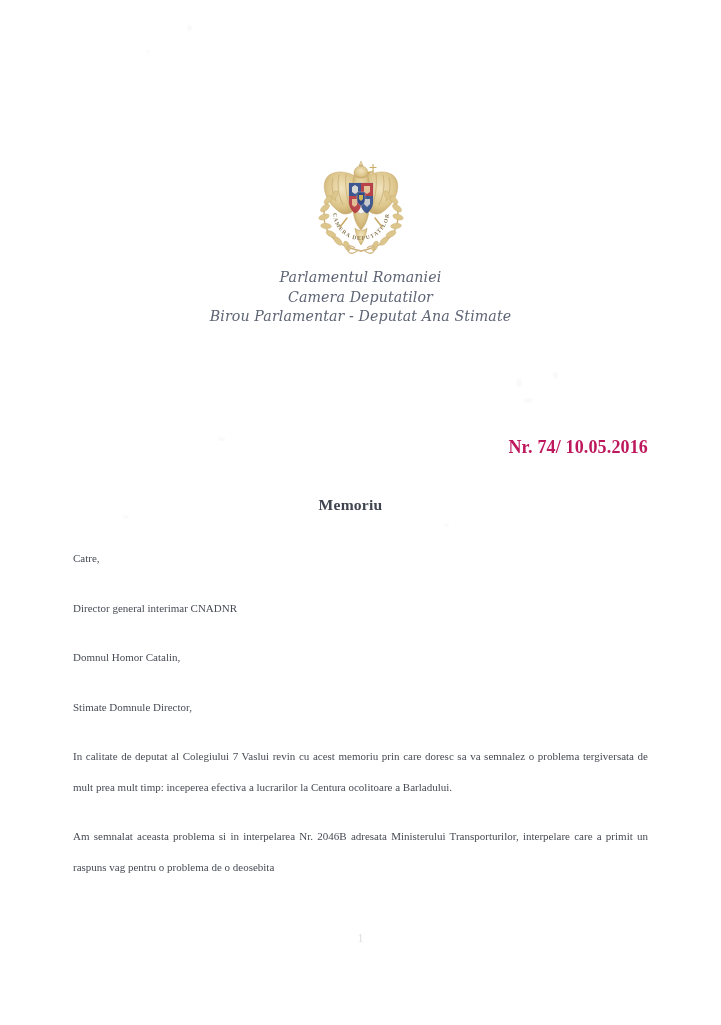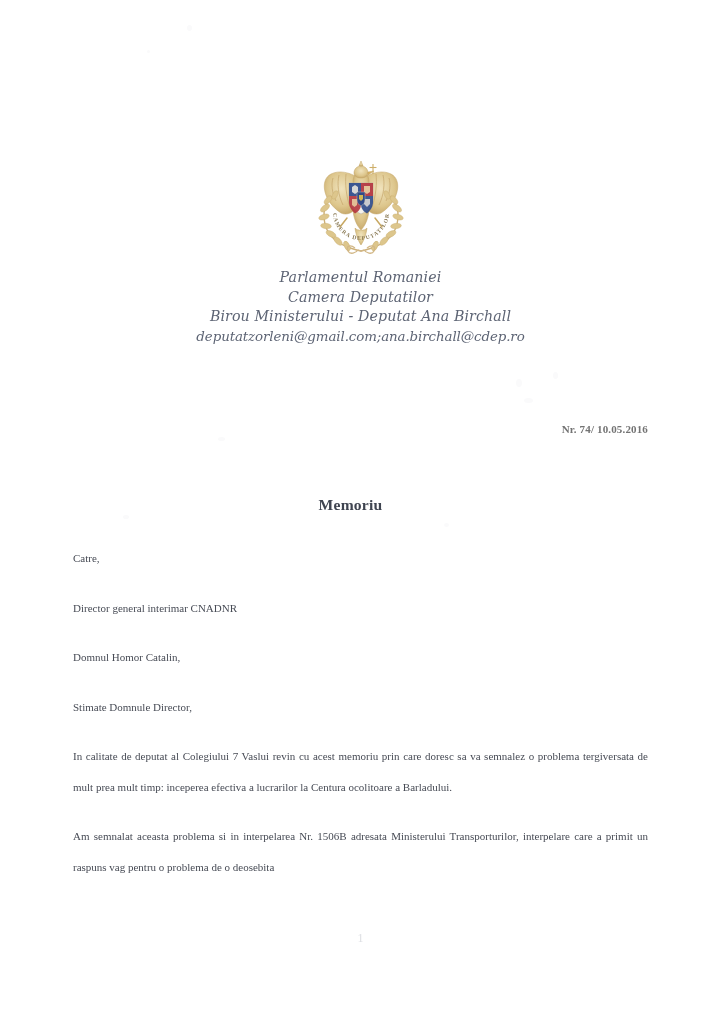--- a/index.html
+++ b/index.html
@@ -55,24 +55,24 @@
   }
   .letterhead .lh-line.lh-email {
     font-size: 13.4px;
     letter-spacing: -0.1px;
   }
 
   
   .refno {
     position: absolute;
     right: 73px;
-    top: 423px;
+    top: 437px;
     font-weight: bold;
-    font-size: 11px;
-    color: #737373;
+    font-size: 18px;
+    color: #be185d;
     letter-spacing: 0.15px;
     white-space: nowrap;
   }
 
   
   .doc-title {
     position: absolute;
     left: 0;
     top: 496px;
     width: 701px;
@@ -239,32 +239,31 @@
         <text font-family="Liberation Serif, serif" font-size="5.6" fill="#8a7a55" letter-spacing="1.05" font-weight="600">
           <textPath href="#wreathArc" startOffset="50%" text-anchor="middle">CAMERA DEPUTATILOR</textPath>
         </text>
       </svg>
     </span>
   </div>
 
   <div class="letterhead">
     <span class="lh-line">Parlamentul Romaniei</span>
     <span class="lh-line">Camera Deputatilor</span>
-    <span class="lh-line">Birou Ministerului - Deputat Ana Birchall</span>
-    <span class="lh-line lh-email">deputatzorleni@gmail.com;ana.birchall@cdep.ro</span>
+    <span class="lh-line">Birou Parlamentar - Deputat Ana Stimate</span>
   </div>
 
   <div class="refno">Nr. 74/ 10.05.2016</div>
 
   <div class="doc-title">Memoriu</div>
 
   <div class="body-block">
     <p class="tight">Catre,</p>
     <p class="tight">Director general interimar CNADNR</p>
     <p class="tight">Domnul Homor Catalin,</p>
     <p class="tight">Stimate Domnule Director,</p>
     <p>In calitate de deputat al Colegiului 7 Vaslui revin cu acest memoriu prin care doresc sa va semnalez o problema tergiversata de mult prea mult timp: inceperea efectiva a lucrarilor la Centura ocolitoare a Barladului.</p>
-    <p>Am semnalat aceasta problema  si  in interpelarea Nr. 1506B adresata Ministerului Transporturilor, interpelare care a primit un raspuns vag pentru o problema de o deosebita</p>
+    <p>Am semnalat aceasta problema  si  in interpelarea Nr. 2046B adresata Ministerului Transporturilor, interpelare care a primit un raspuns vag pentru o problema de o deosebita</p>
   </div>
 
   <div class="page-number">1</div>
 
 </div>
 
 </body></html>

